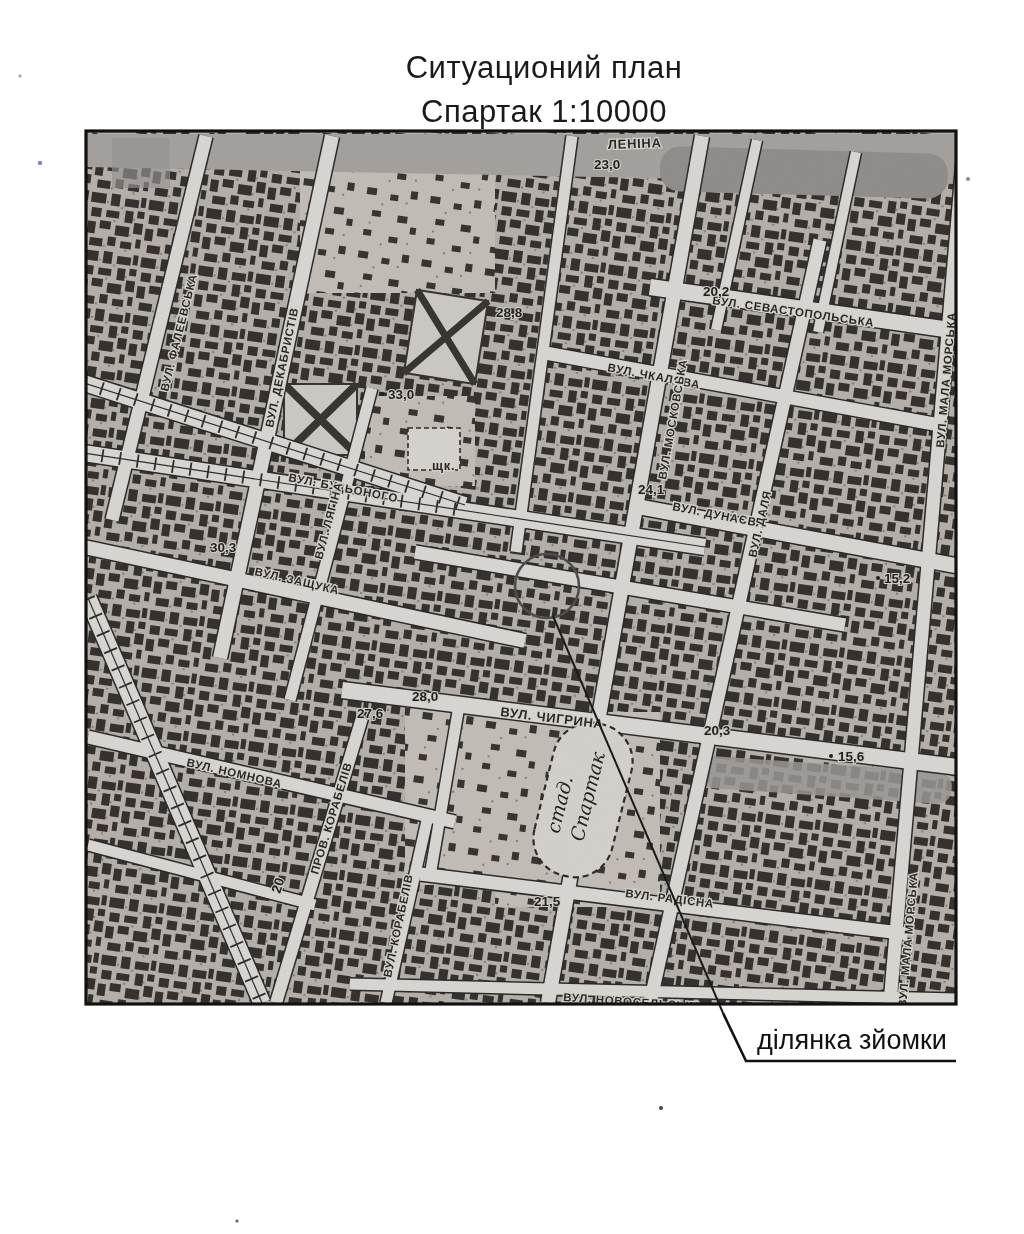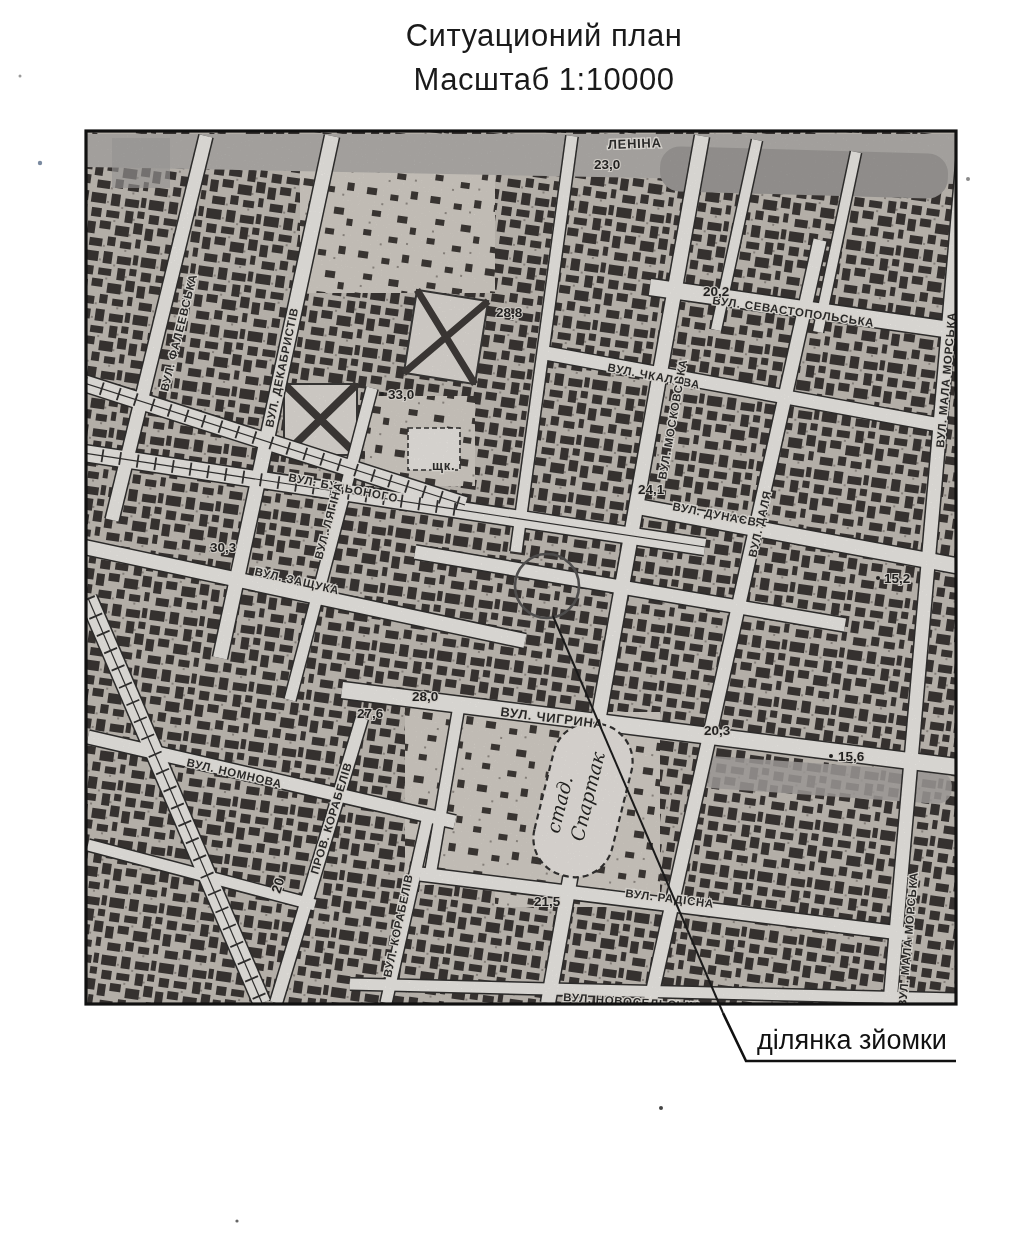--- a/index.html
+++ b/index.html
@@ -1,34 +1,34 @@
 <!DOCTYPE html>
 <html><head>
 <meta charset="utf-8">
 <style>
   html,body{margin:0;padding:0;background:#ffffff;}
   body{width:1024px;height:1234px;position:relative;font-family:"Liberation Sans",sans-serif;overflow:hidden;}
-  .page-title{position:absolute;left:64px;top:14px;width:960px;text-align:center;color:#1a1a1a;
+  .page-title{position:absolute;left:64px;top:46px;width:960px;text-align:center;color:#1a1a1a;
     font-size:31px;line-height:1.42;letter-spacing:.5px;}
   svg{position:absolute;left:0;top:0;}
   .street-label{font-family:"Liberation Sans",sans-serif;font-weight:bold;font-size:11.5px;
     letter-spacing:.7px;fill:#1b1b1b;paint-order:stroke;stroke:#f2efe9;stroke-width:2.6px;}
   .elev-label{font-family:"Liberation Sans",sans-serif;font-weight:bold;font-size:13.5px;
     fill:#111;paint-order:stroke;stroke:#ece8e2;stroke-width:2.2px;}
   .big-street{font-size:13px;}
   .stadium-label{font-family:"DejaVu Serif",serif;font-style:italic;font-size:19px;fill:#111;
     paint-order:stroke;stroke:#f2efe9;stroke-width:2px;}
   .callout-label{font-family:"Liberation Sans",sans-serif;font-size:27px;fill:#111;}
 </style>
 </head>
 <body>
 
 <div class="page-title">
   <div>Ситуационий план</div>
-  <div>Масштаб 1:10000</div>
+  <div>Спартак 1:10000</div>
 </div>
 
 <svg width="1024" height="1234" viewBox="0 0 1024 1234">
   <defs>
     <clipPath id="mapclip">
         <rect x="86" y="131" width="870" height="873"></rect>
       </clipPath>
 
     <pattern id="bld" width="58" height="58" patternUnits="userSpaceOnUse" patternTransform="rotate(8)">
       <rect width="58" height="58" fill="#c8c3bc"></rect>

